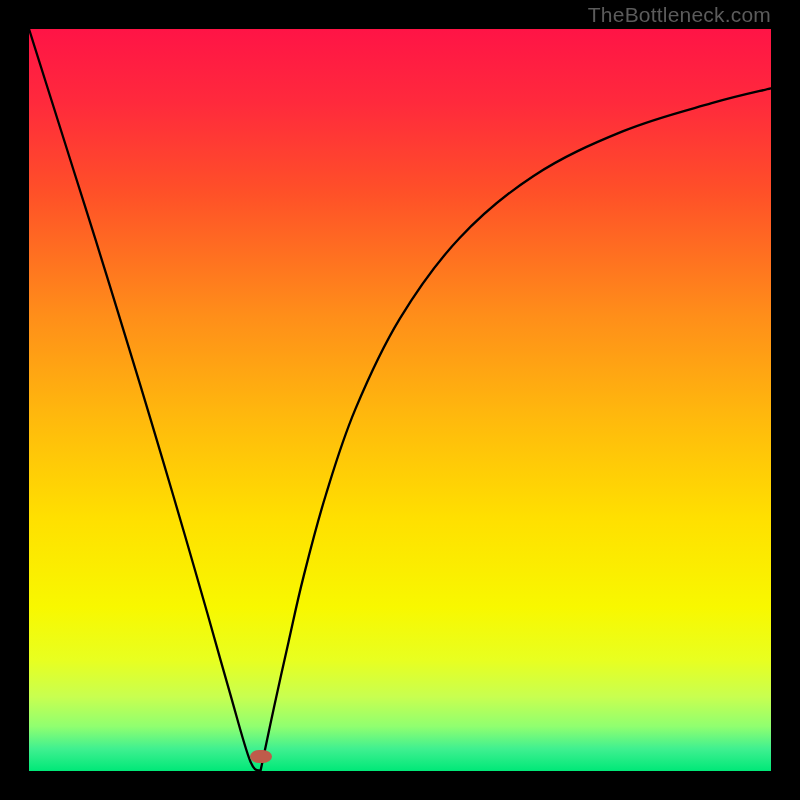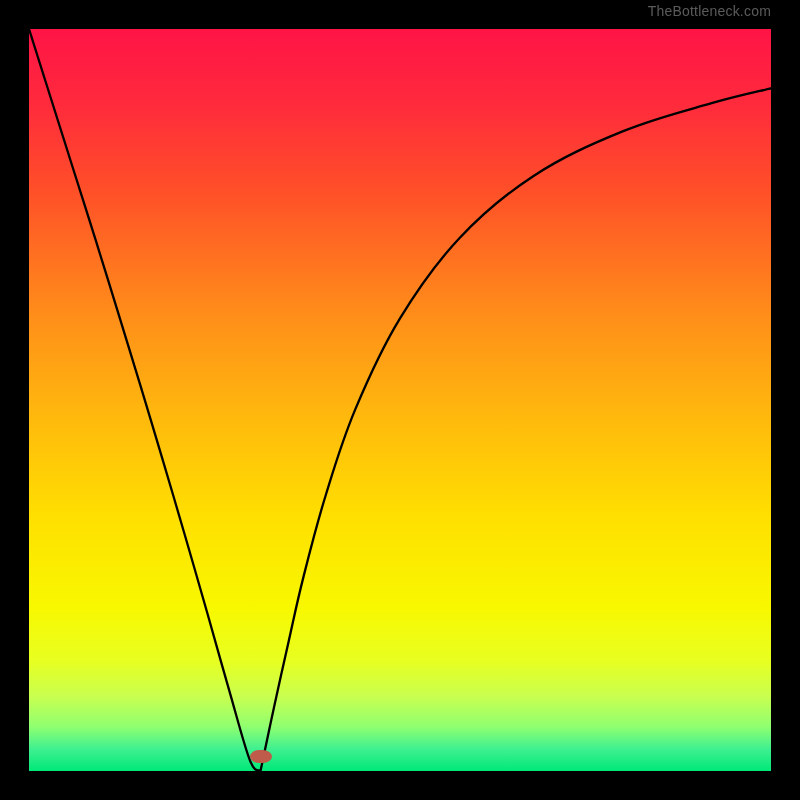--- a/index.html
+++ b/index.html
@@ -42,21 +42,21 @@
   }
   .marker {
     position: absolute;
     border-radius: 50% / 60%;
   }
   .attribution {
     position: absolute;
     top: 3px;
     right: 29px;
     font-family: Arial, Helvetica, sans-serif;
-    font-size: 14px;
+    font-size: 21px;
     color: #5b5b5b;
     letter-spacing: 0.2px;
   }
 </style>
 </head>
 <body>
 
 <div class="frame">
   <div class="attribution">TheBottleneck.com</div>
   <div class="plot">

